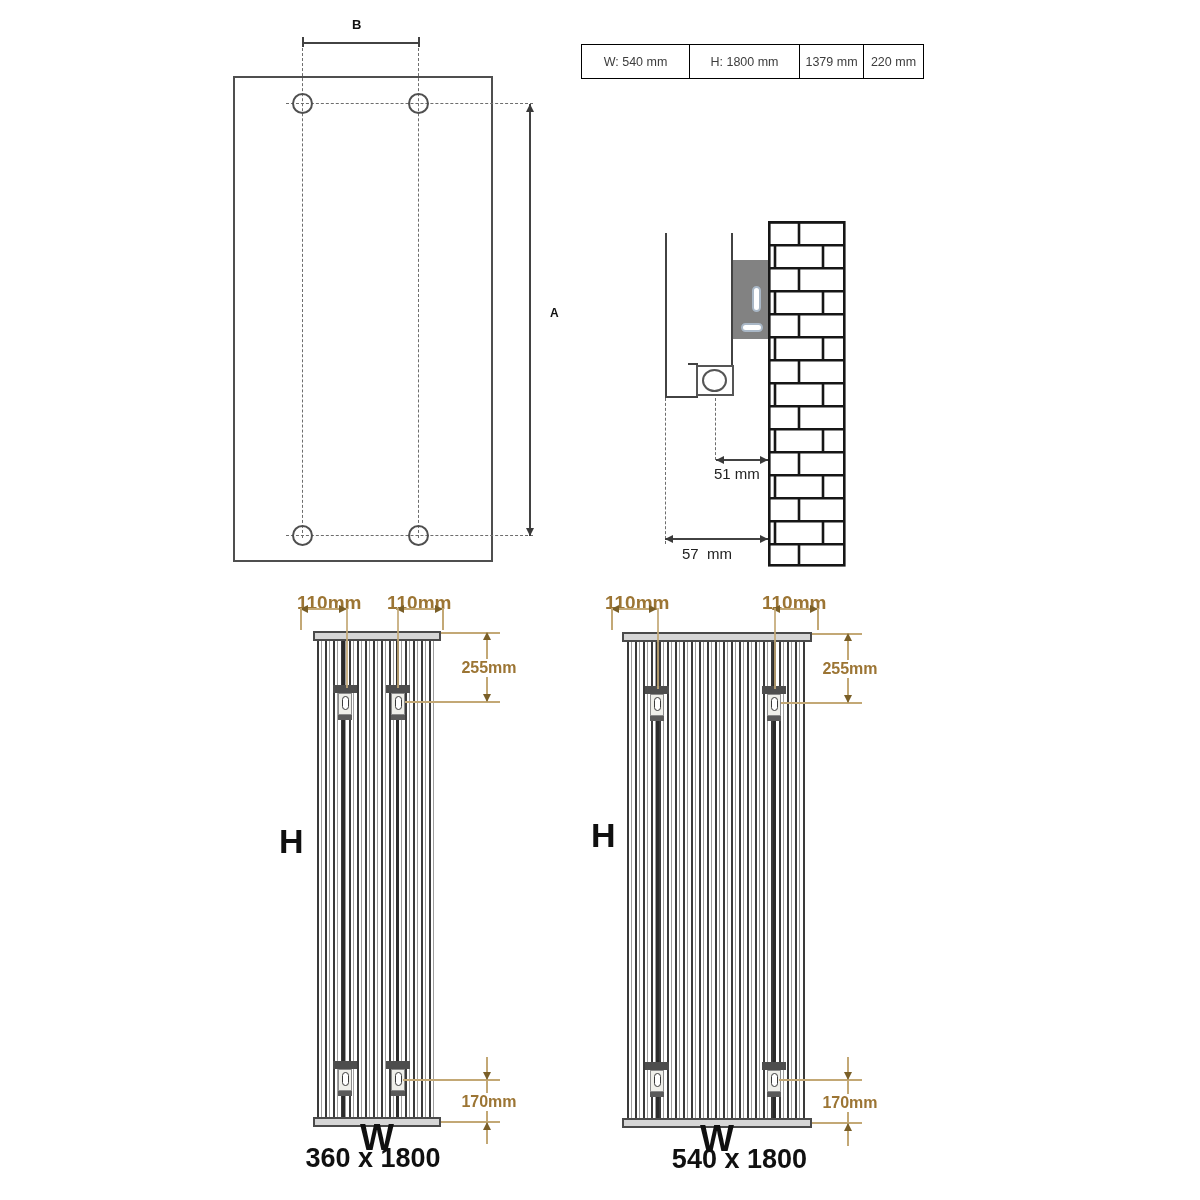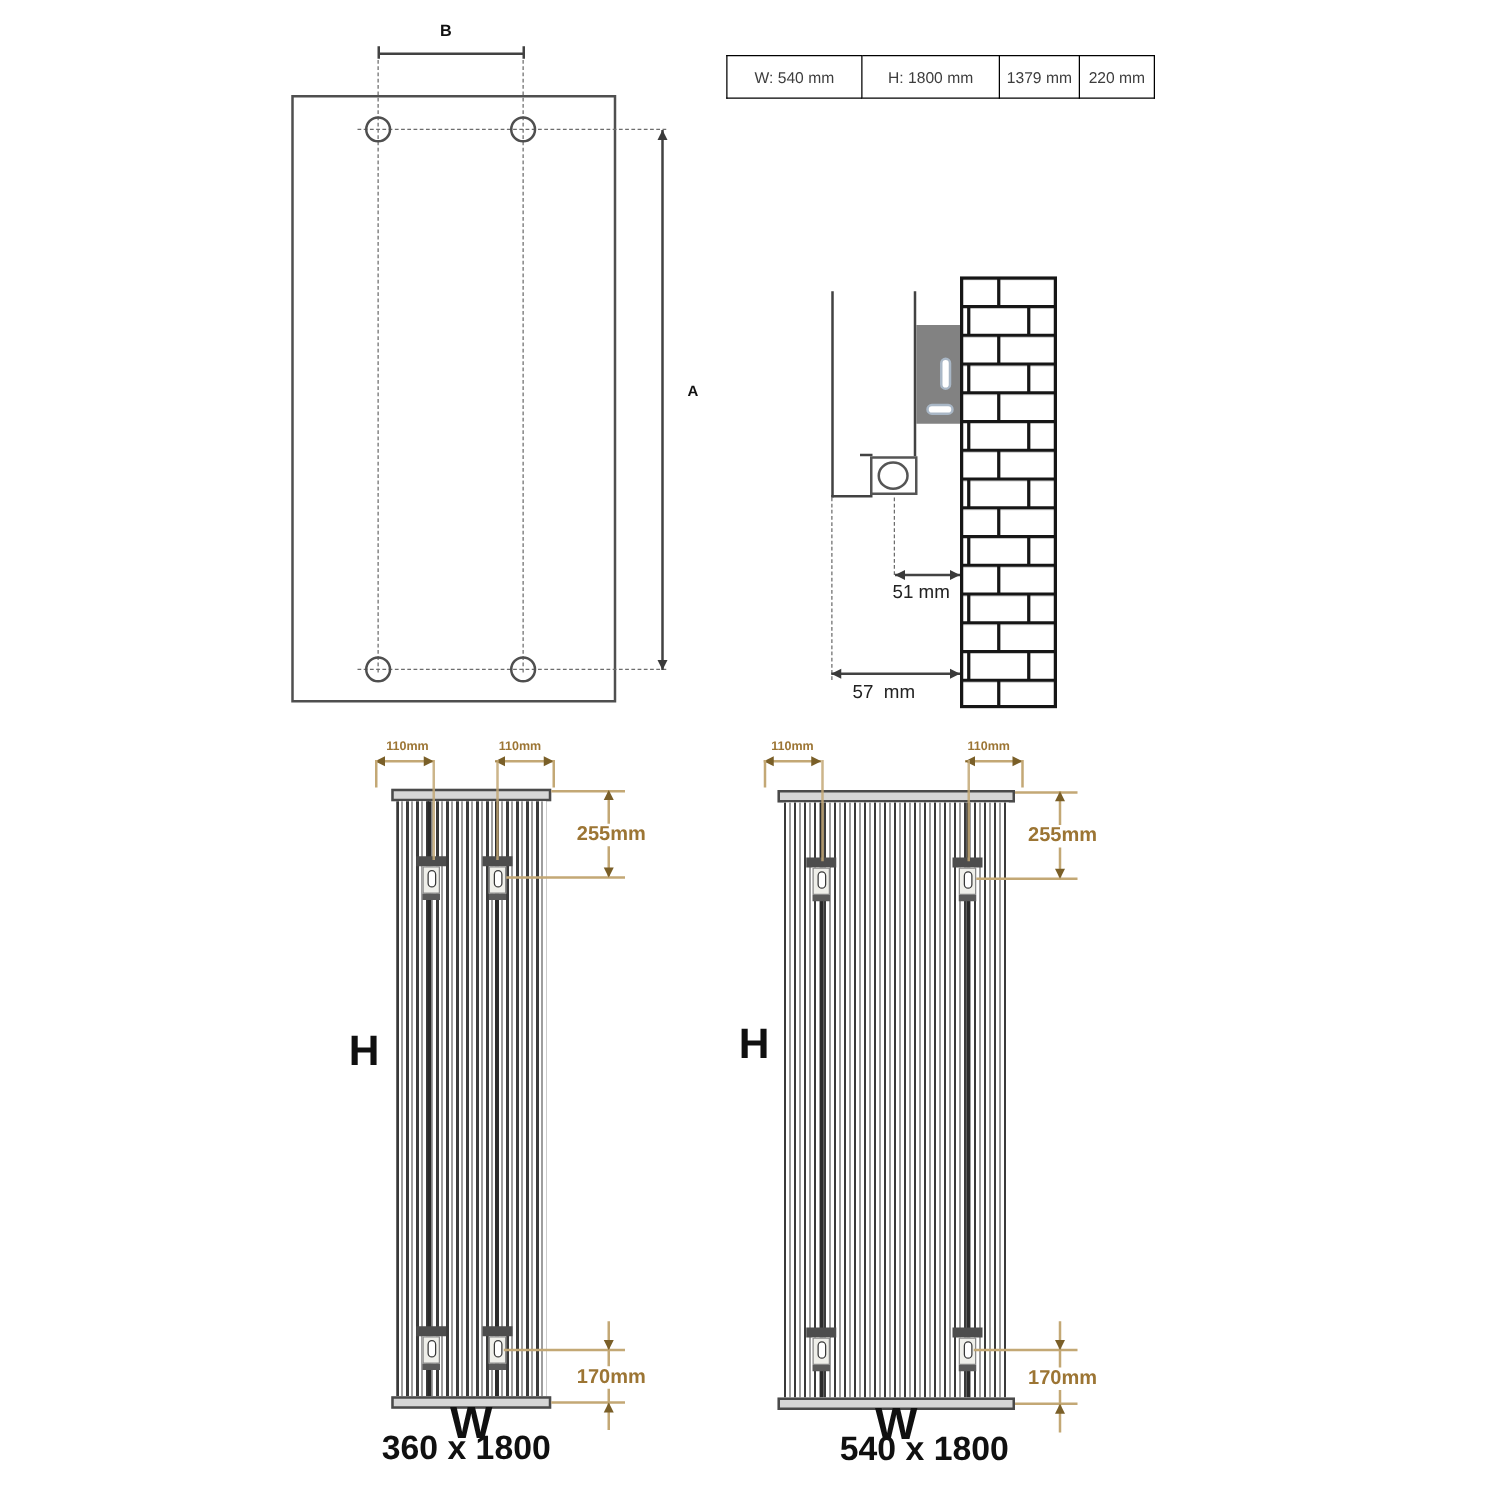--- a/index.html
+++ b/index.html
@@ -33,21 +33,21 @@
   .fins{position:absolute;background-color:#fff;background-image:
      repeating-linear-gradient(to right,#3a3a3a 0 2px,transparent 2px 8px),
      repeating-linear-gradient(to right,transparent 0 4px,#9e9e9e 4px 5.5px,transparent 5.5px 8px);}
   .rail{position:absolute;width:3px;background:#2b2b2b;}
   .bracket{position:absolute;width:24px;height:35px;}
   .bracket .b-top{position:absolute;left:0;top:0;width:24px;height:8px;background:#4d4d4d;}
   .bracket .b-body{position:absolute;left:5px;top:8px;width:14px;height:22px;background:#efefea;border:1px solid #8a8a8a;box-sizing:border-box;}
   .bracket .b-slot{position:absolute;left:8.5px;top:11px;width:7px;height:14px;background:#fff;border:1.5px solid #3a3a3a;border-radius:4px;box-sizing:border-box;}
   .bracket .b-foot{position:absolute;left:5px;top:30px;width:14px;height:5px;background:#5a5a5a;}
 
-  .dimtxt{position:absolute;font-weight:bold;font-size:10px;color:#9c7534;text-align:center;}
+  .dimtxt{position:absolute;font-weight:bold;font-size:19px;color:#9c7534;text-align:center;}
   .dimtxt.big{font-size:16px;background:#fff;padding:0 2px;line-height:1.1;}
   .blk{position:absolute;color:#101010;font-weight:bold;}
   .mm{position:absolute;font-size:15px;color:#222;white-space:pre;}
 
   
   .grayplate{position:absolute;background:#828282;}
   .wslot{position:absolute;background:#fff;border:2px solid #a9b7c6;border-radius:5px;box-sizing:border-box;}
 </style>
 </head>
 <body>

